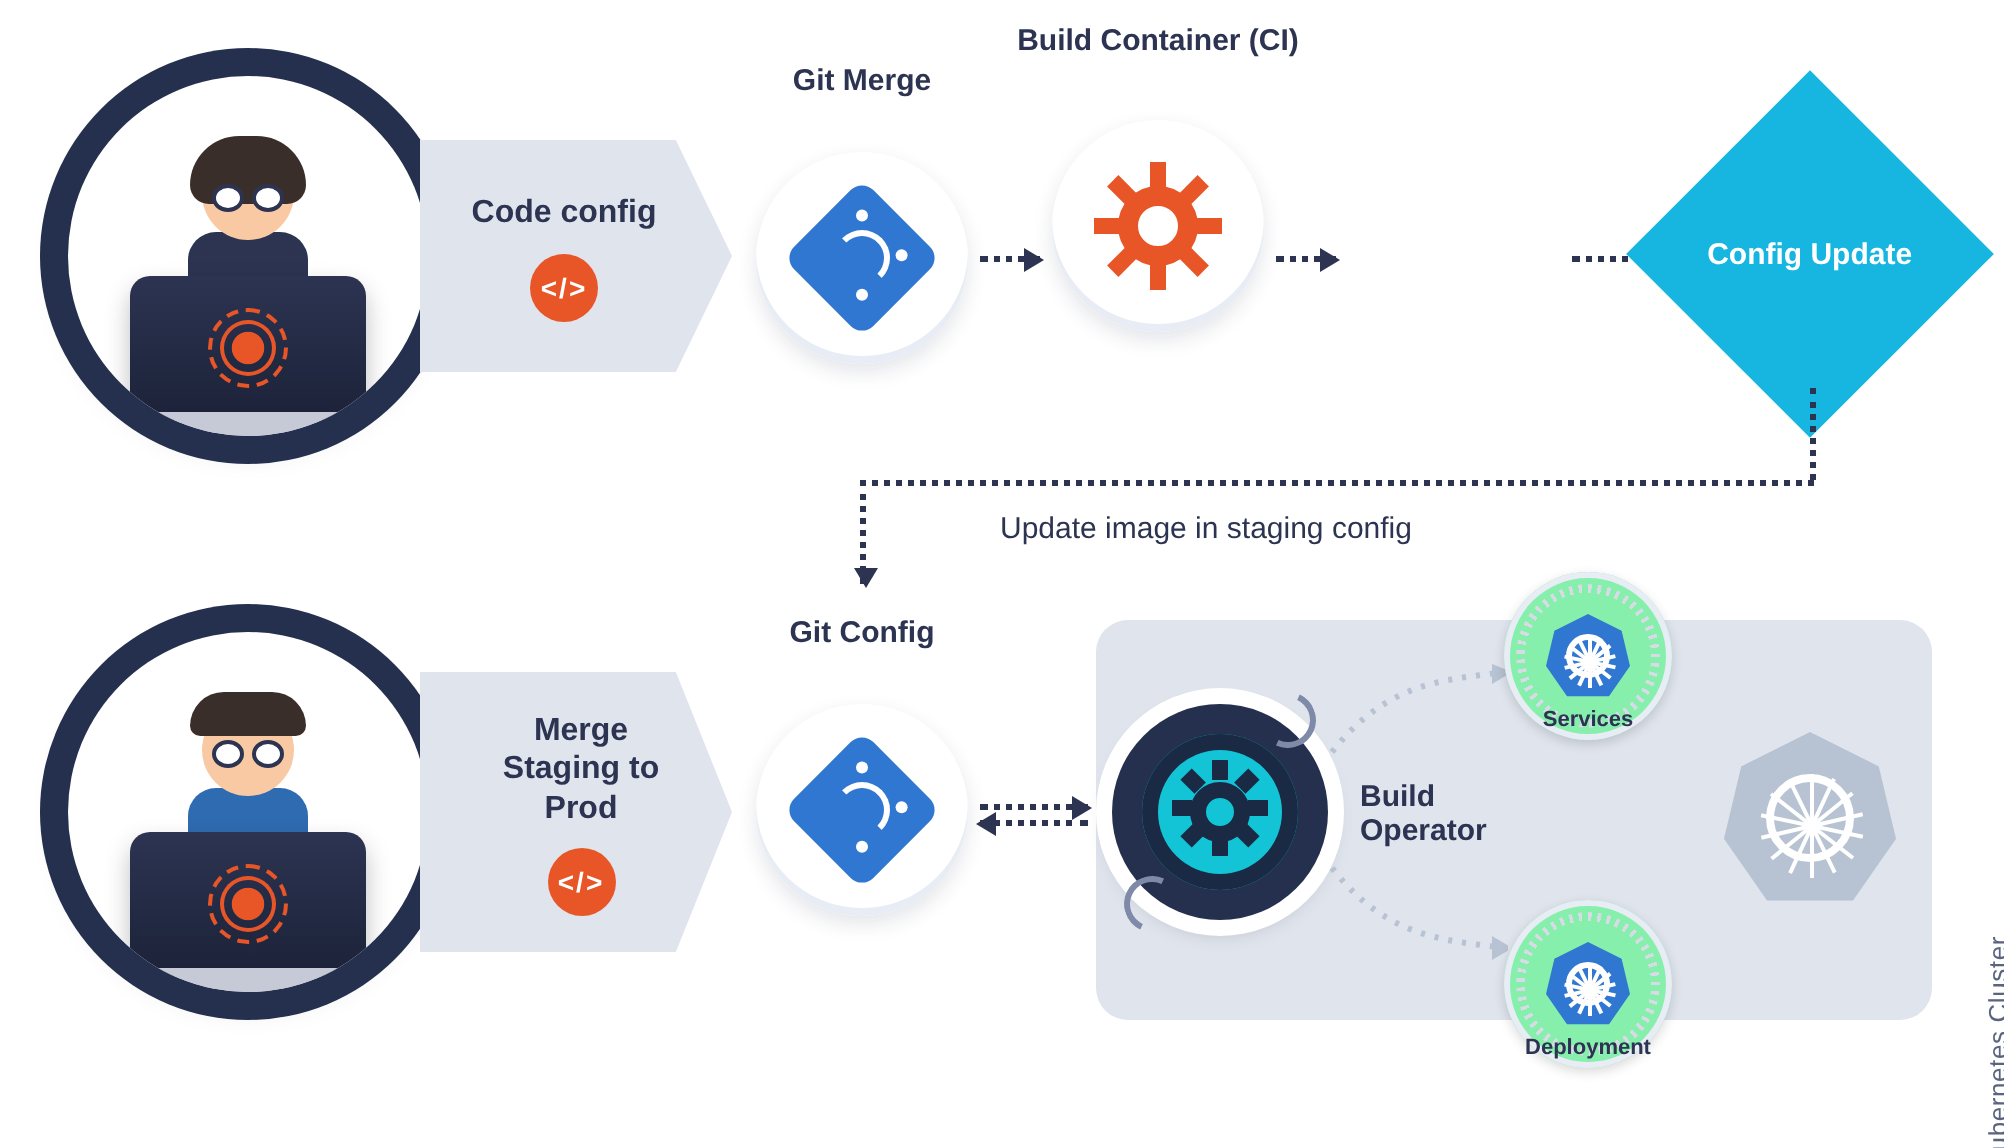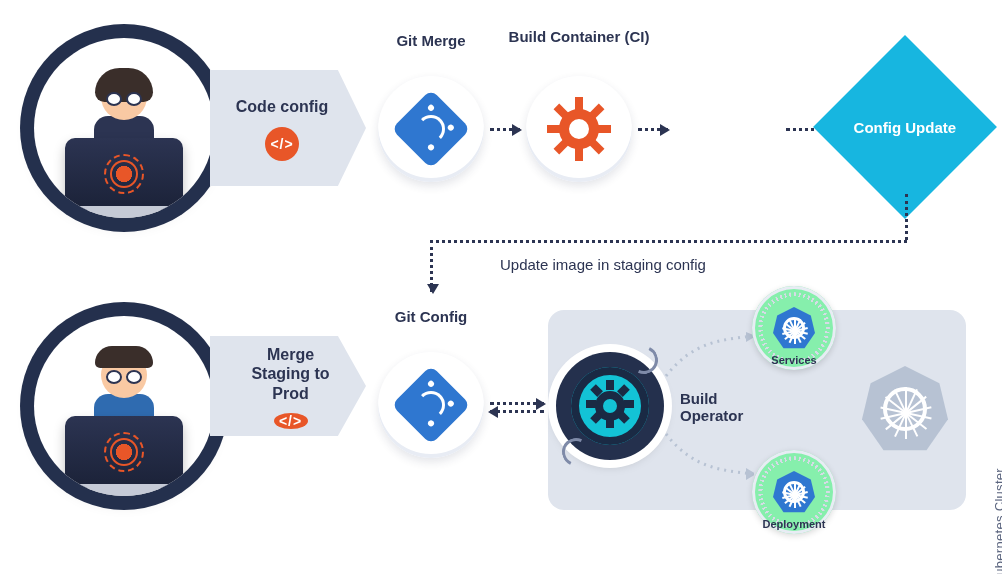--- a/index.html
+++ b/index.html
@@ -261,21 +261,21 @@
 
   <div class="abs" style="left:378px; top:76px;">
     <div class="step">
       <div class="step-label">Git Merge</div>
       <div class="git-icon"></div>
     </div>
   </div>
 
   <div class="abs dot-h arrow-r" style="left:490px; top:128px; width:30px;"></div>
 
-  <div class="abs" style="left:526px; top:76px;">
+  <div class="abs" style="left:526px; top:60px;">
     <div class="step">
       <div class="step-label" style="top:-48px; width:150px;">Build Container (CI)</div>
       <div class="gear">
         <div class="ring"></div>
         <div class="teeth">
           <span style="transform:rotate(0deg)"></span>
             <span style="transform:rotate(45deg)"></span>
           <span style="transform:rotate(90deg)"></span>
             <span style="transform:rotate(135deg)"></span>
           <span style="transform:rotate(180deg)"></span>
@@ -310,21 +310,21 @@
             <span></span>
           </div>
       </div>
       <div class="body" style="background:#2f6bb0;"></div>
       <div class="laptop">
           <div class="sun"></div>
         </div>
     </div>
   </div>
 
-  <div class="abs banner" style="left:210px; top:336px; height:100px;padding-left:35px;">
+  <div class="abs banner" style="left:210px; top:336px; height:140px;padding-left:35px;">
     <div class="lbl">Merge Staging to Prod</div>
     <div class="code-badge">&lt;/&gt;</div>
   </div>
 
   <div class="abs" style="left:378px; top:352px;">
     <div class="step">
       <div class="step-label">Git Config</div>
       <div class="git-icon"></div>
     </div>
   </div>

